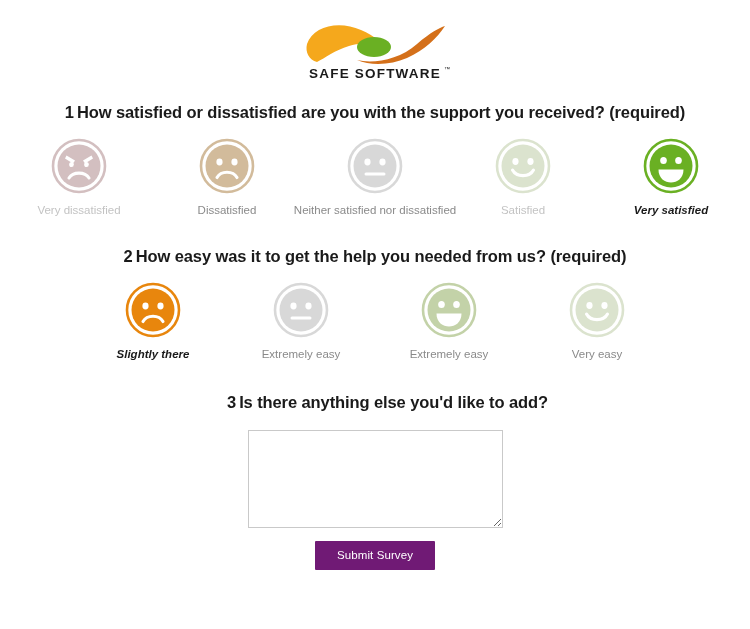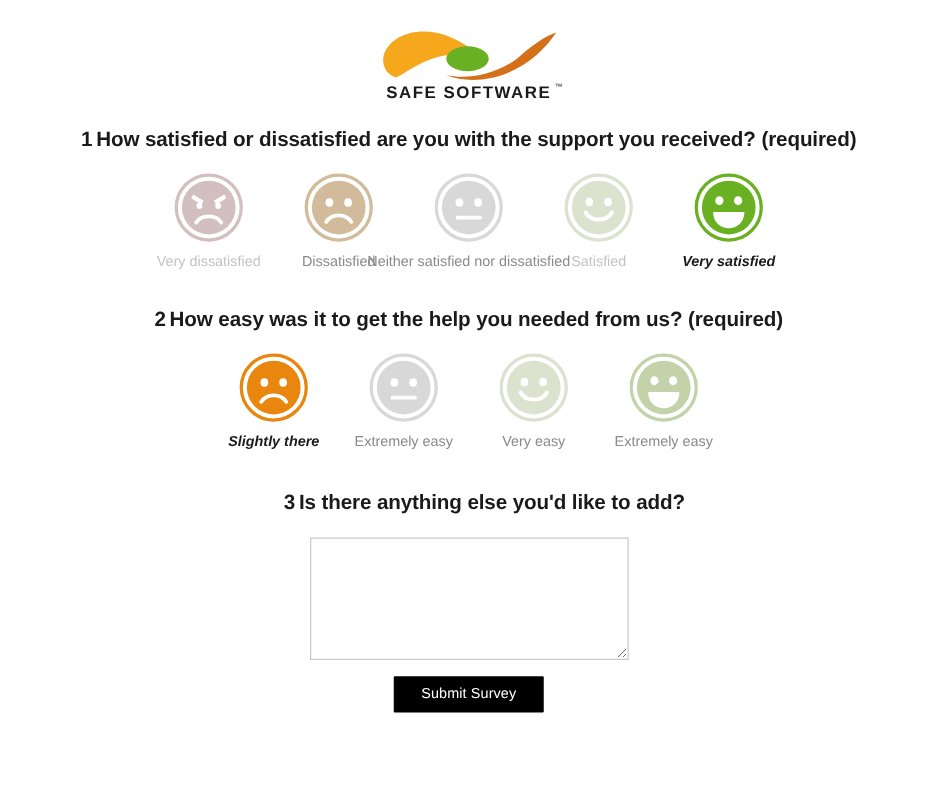--- a/index.html
+++ b/index.html
@@ -49,20 +49,21 @@
   #q2 { margin-top: 30px; }
   #q3 { margin-top: 32px; margin-left: 25px; }
   .qnum { margin-right: 3px; }
 
   
   .scale {
     display: flex;
     justify-content: center;
     align-items: flex-start;
     margin-top: 16px;
+    gap: 44px;
   }
   .opt {
     width: 104px;
     display: flex;
     flex-direction: column;
     align-items: center;
     cursor: pointer;
     user-select: none;
   }
   .face-holder {
@@ -112,21 +113,21 @@
   .comment-box::placeholder { color: #b6b6b6; }
 
   
   .submit-wrap {
     display: flex;
     justify-content: center;
     margin-top: 13px;
   }
   .submit-btn {
     border: none;
-    background: #000000;
+    background: #701a75;
     color: #ffffff;
     font-family: "Liberation Sans", sans-serif;
     font-size: 11.5px;
     padding: 8px 22px 9px 22px;
     cursor: pointer;
     border-radius: 1px;
     letter-spacing: 0.1px;
   }
 </style>
 </head>
@@ -238,41 +239,41 @@
             <ellipse cx="20.5" cy="24" rx="3.1" ry="3.4" fill="#ffffff"></ellipse>
             <ellipse cx="35.5" cy="24" rx="3.1" ry="3.4" fill="#ffffff"></ellipse>
             <rect x="17.5" y="34.5" width="21" height="3.1" rx="1.5" fill="#ffffff"></rect>
           </svg>
         </div>
         <div class="opt-label">Extremely easy</div>
       </div>
       <div class="opt mid">
         <div class="face-holder">
           <svg viewBox="0 0 56 56" class="face-svg">
+            <circle cx="28" cy="28" r="26" fill="none" stroke="#c3d2a8" stroke-width="2.6"></circle>
+            <circle cx="28" cy="28" r="21.5" fill="#c3d2a8"></circle>
+            <ellipse cx="20.5" cy="22.5" rx="3.3" ry="3.6" fill="#ffffff"></ellipse>
+            <ellipse cx="35.5" cy="22.5" rx="3.3" ry="3.6" fill="#ffffff"></ellipse>
+            <path d="M15.5 31.5 L40.5 31.5 C40.5 40.5, 34 44.5, 28 44.5 C22 44.5, 15.5 40.5, 15.5 31.5 Z" fill="#ffffff"></path>
+          </svg>
+        </div>
+        <div class="opt-label">Extremely easy</div>
+      </div>
+      <div class="opt mid">
+        <div class="face-holder">
+          <svg viewBox="0 0 56 56" class="face-svg">
             <circle cx="28" cy="28" r="26" fill="none" stroke="#dbe3ce" stroke-width="2.6"></circle>
             <circle cx="28" cy="28" r="21.5" fill="#dbe3ce"></circle>
             <ellipse cx="20.5" cy="23.5" rx="3.1" ry="3.4" fill="#ffffff"></ellipse>
             <ellipse cx="35.5" cy="23.5" rx="3.1" ry="3.4" fill="#ffffff"></ellipse>
             <path d="M17.5 32 C21.5 39.5, 34.5 39.5, 38.5 32" fill="none" stroke="#ffffff" stroke-width="3.1" stroke-linecap="round"></path>
           </svg>
         </div>
         <div class="opt-label">Very easy</div>
       </div>
-      <div class="opt mid">
-        <div class="face-holder">
-          <svg viewBox="0 0 56 56" class="face-svg">
-            <circle cx="28" cy="28" r="26" fill="none" stroke="#c3d2a8" stroke-width="2.6"></circle>
-            <circle cx="28" cy="28" r="21.5" fill="#c3d2a8"></circle>
-            <ellipse cx="20.5" cy="22.5" rx="3.3" ry="3.6" fill="#ffffff"></ellipse>
-            <ellipse cx="35.5" cy="22.5" rx="3.3" ry="3.6" fill="#ffffff"></ellipse>
-            <path d="M15.5 31.5 L40.5 31.5 C40.5 40.5, 34 44.5, 28 44.5 C22 44.5, 15.5 40.5, 15.5 31.5 Z" fill="#ffffff"></path>
-          </svg>
-        </div>
-        <div class="opt-label">Extremely easy</div>
-      </div>
     </div>
 
   <div class="question" id="q3">
     <span class="qnum">3</span><span>Is there anything else you'd like to add?</span>
   </div>
 
   <div class="textarea-wrap">
     <textarea class="comment-box" id="comment-box" placeholder="" style=""></textarea>
   </div>
 

